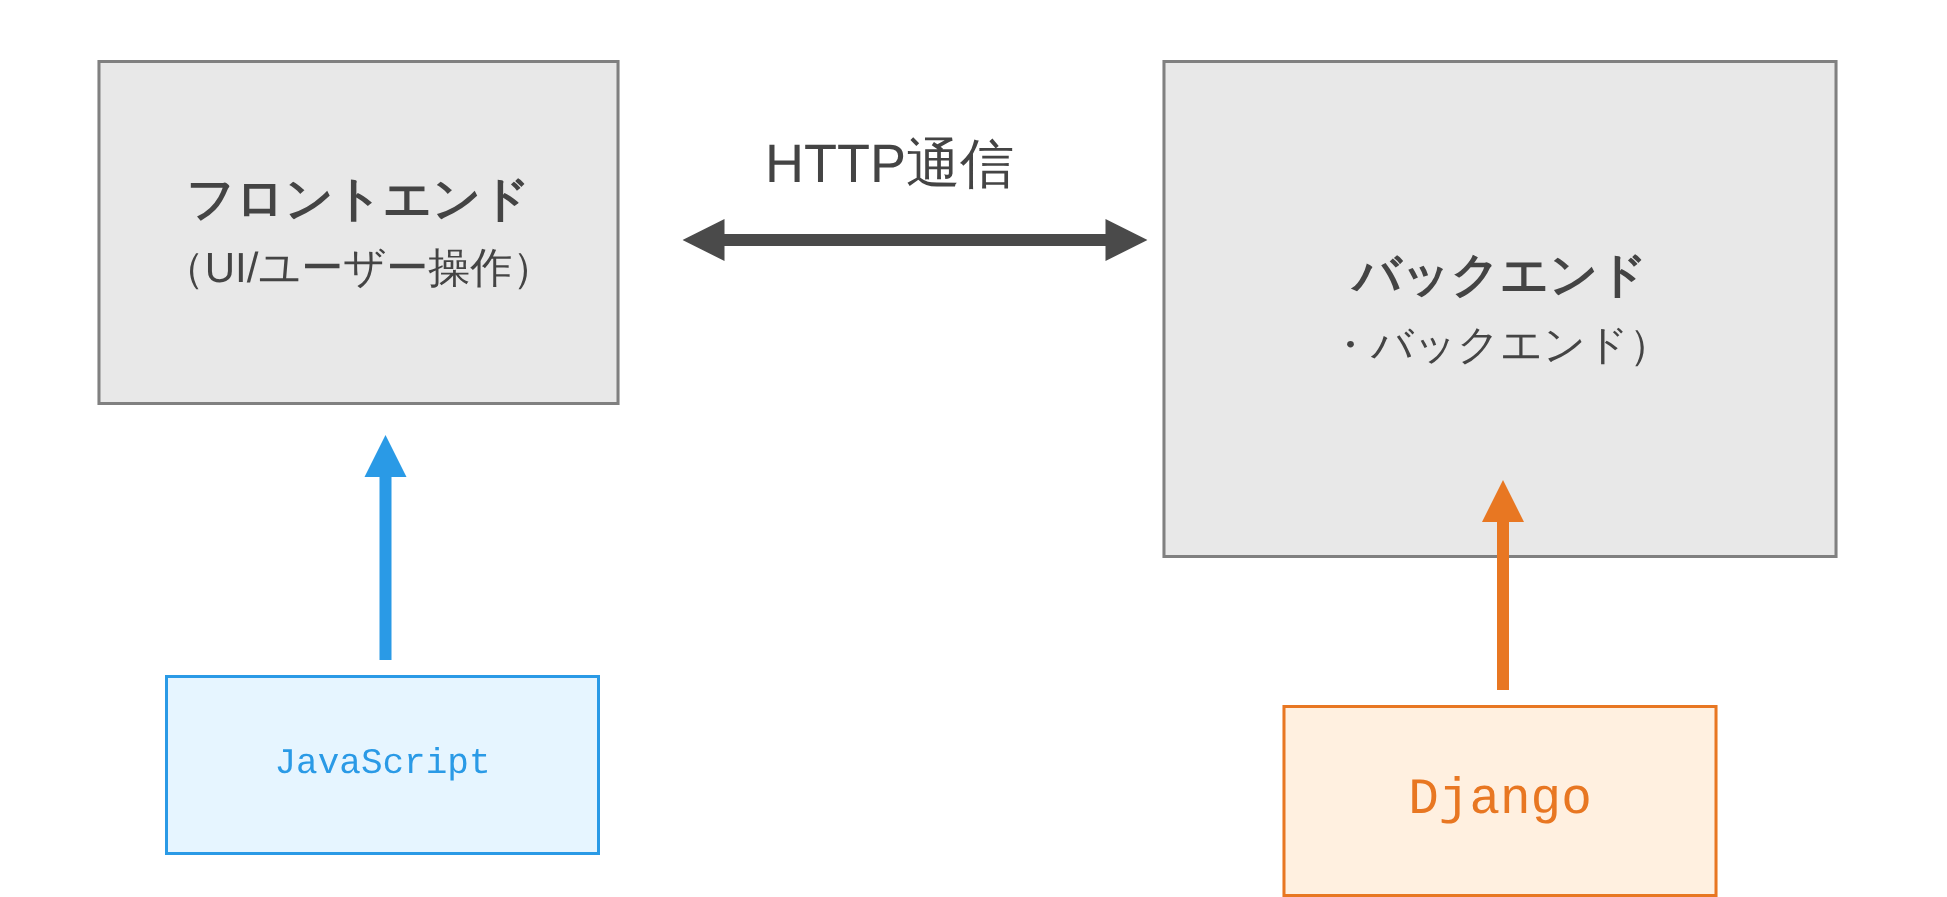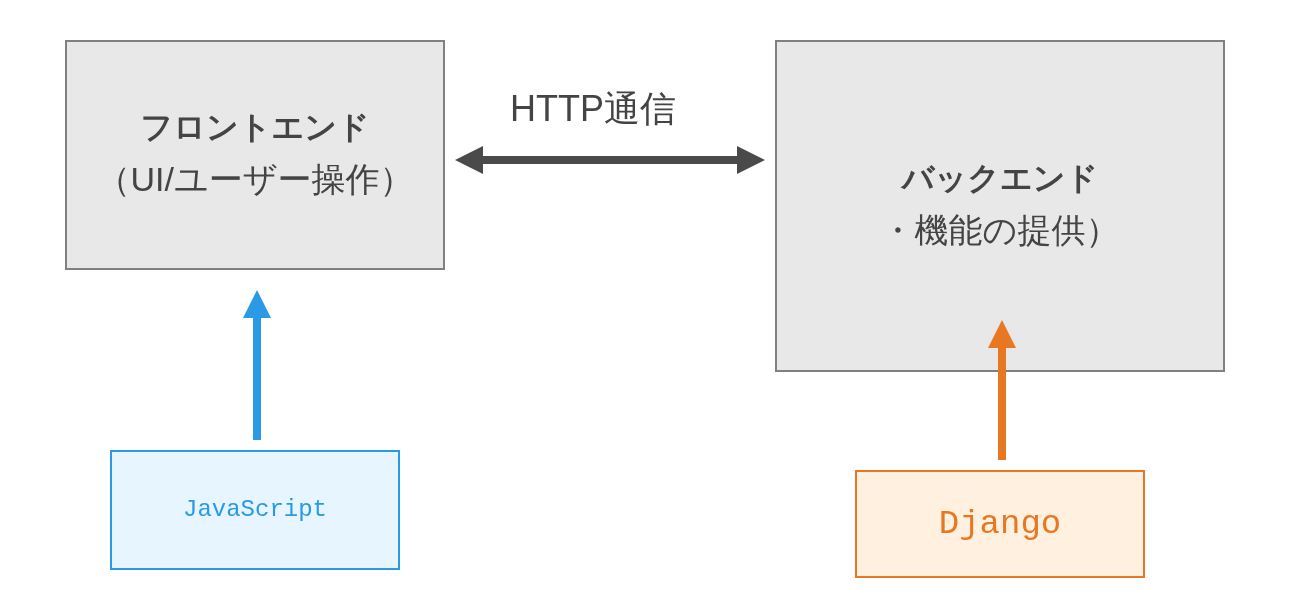--- a/index.html
+++ b/index.html
@@ -19,21 +19,21 @@
       border: 2px solid;
       display: flex;
       flex-direction: column;
       align-items: center;
       justify-content: center;
       text-align: center;
     }
     .box-frontend {
       left: 65px;
       top: 40px;
-      width: 380px;
+      width: 348px;
       height: 230px;
       background: #e8e8e8;
       border-color: #808080;
     }
     .box-backend {
       left: 775px;
       top: 40px;
       width: 450px;
       height: 332px;
       background: #e8e8e8;
@@ -44,32 +44,32 @@
       top: 450px;
       width: 290px;
       height: 120px;
       background: #e6f5ff;
       border-color: #2a9ae6;
     }
     .box-django {
       left: 855px;
       top: 470px;
       width: 290px;
-      height: 108px;
+      height: 128px;
       background: #fff0e0;
       border-color: #e87722;
     }
     .title-text {
       font-size: 32px;
       font-weight: bold;
       color: #444444;
       line-height: 1.4;
     }
     .sub-text {
-      font-size: 34px;
+      font-size: 28px;
       font-weight: normal;
       color: #444444;
       line-height: 1.5;
       margin-top: 4px;
     }
     .js-text {
       font-size: 24px;
       font-family: "Courier New", monospace;
       color: #2a9ae6;
       line-height: 1.4;
@@ -109,21 +109,21 @@
 </head>
 <body>
 
 <div class="box box-frontend">
   <div class="title-text">フロントエンド</div>
   <div class="sub-text">（UI/ユーザー操作）</div>
 </div>
 
 <div class="box box-backend">
   <div class="title-text">バックエンド</div>
-  <div class="sub-text">・機能の提供）</div>
+  <div class="sub-text">・バックエンド）</div>
 </div>
 
 <div class="http-label">HTTP通信</div>
 
 <svg class="arrow-horizontal" width="310" height="50" viewBox="0 0 310 50">
   <line x1="20" y1="25" x2="290" y2="25" stroke="#4a4a4a" stroke-width="8"></line>
   <polygon points="0,25 28,11 28,39" fill="#4a4a4a"></polygon>
   <polygon points="310,25 282,11 282,39" fill="#4a4a4a"></polygon>
 </svg>
 

